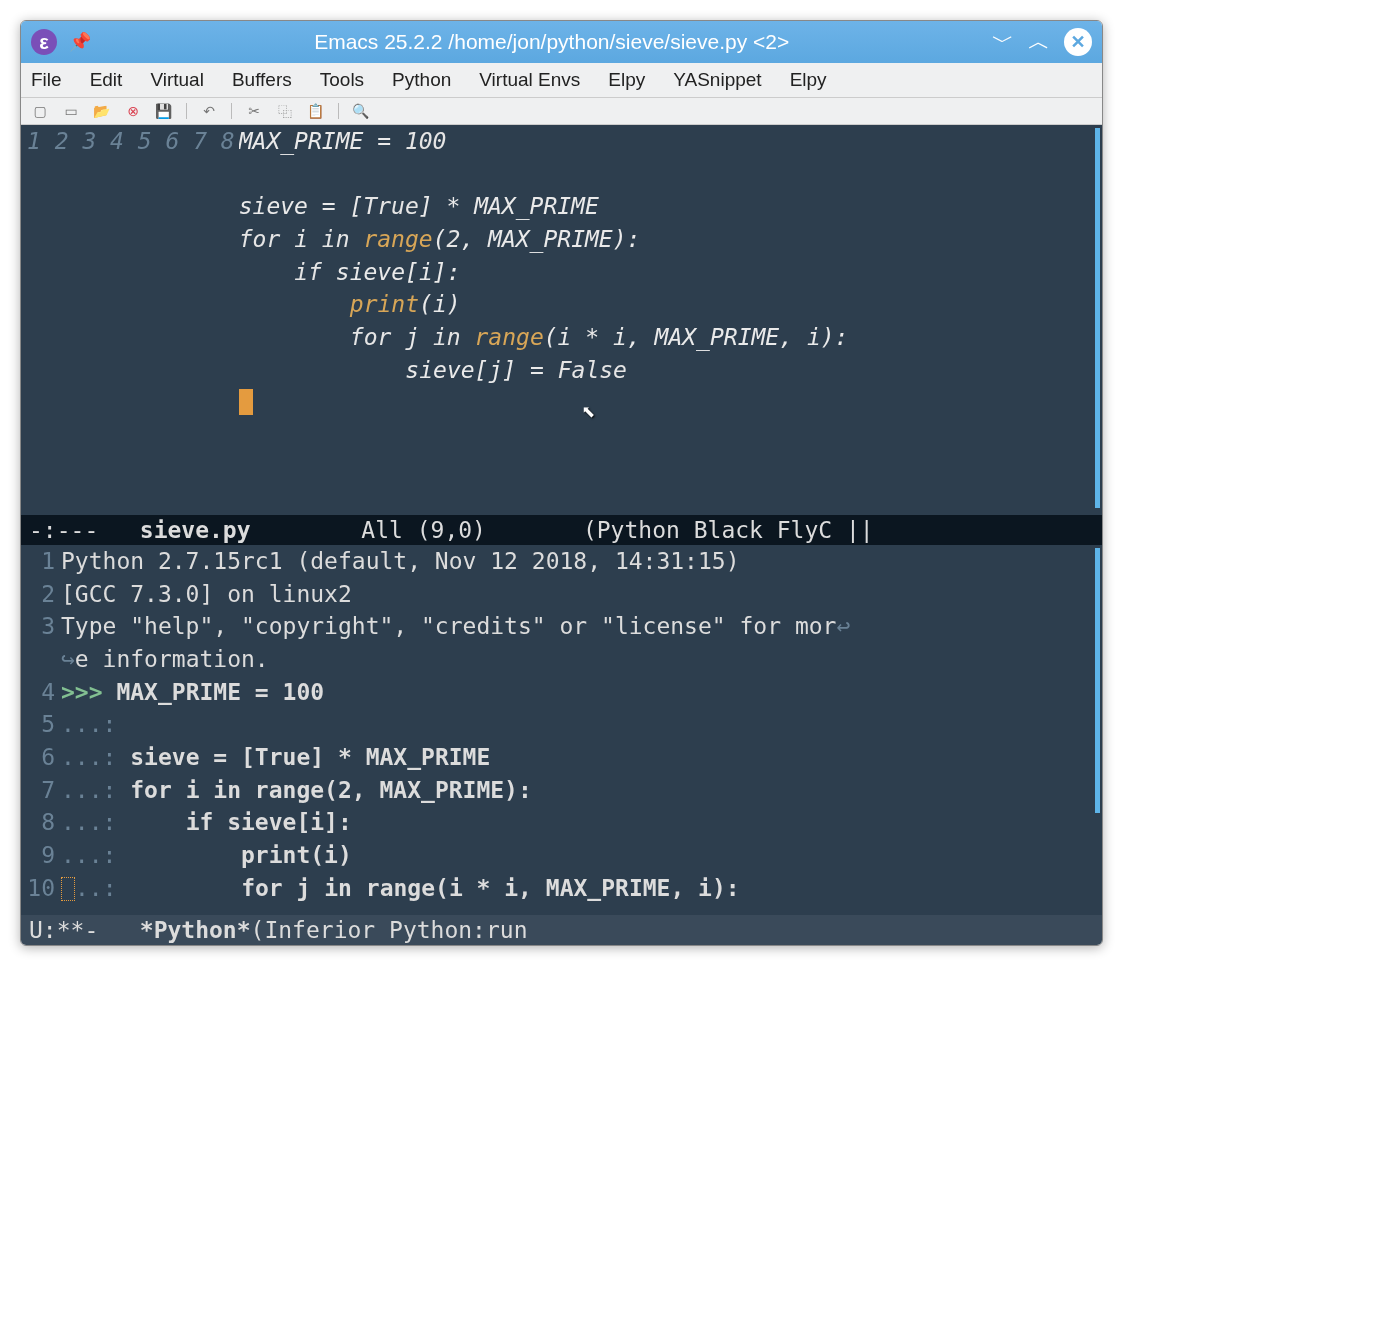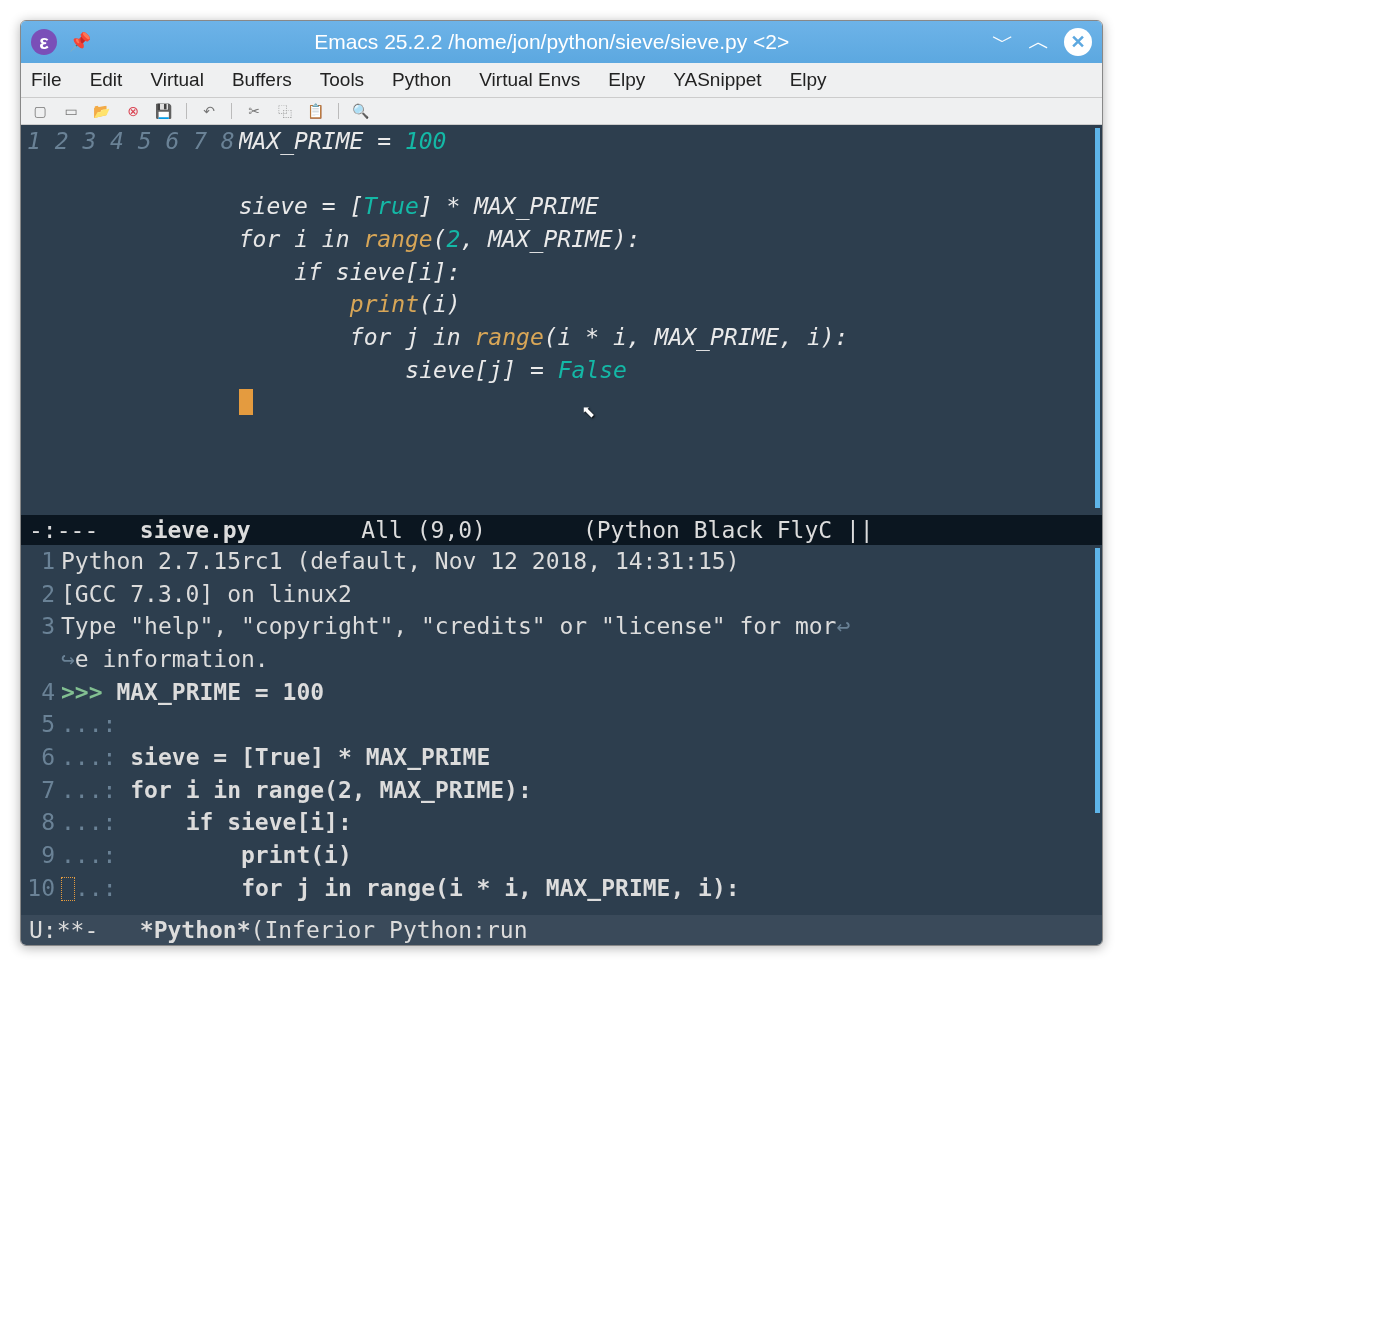--- a/index.html
+++ b/index.html
@@ -102,21 +102,21 @@
   overflow: hidden;
 }
 .scroll-indicator {
   position: absolute;
   right: 2px;
   width: 5px;
   background: #5eb4e8;
 }
 .kw { color: #e5e5e5; }
 .builtin { color: #d8a657; }
-.const { color: #14b8a6; }
+.const { color: #e5e5e5; }
 .var { color: #eaeaea; }
 .op { color: #eaeaea; }
 .indent-guide {
   display: inline-block;
   width: 14px;
   border-left: 2px solid #556877;
   margin-left: 0;
 }
 .blockcursor {
   display: inline-block;

